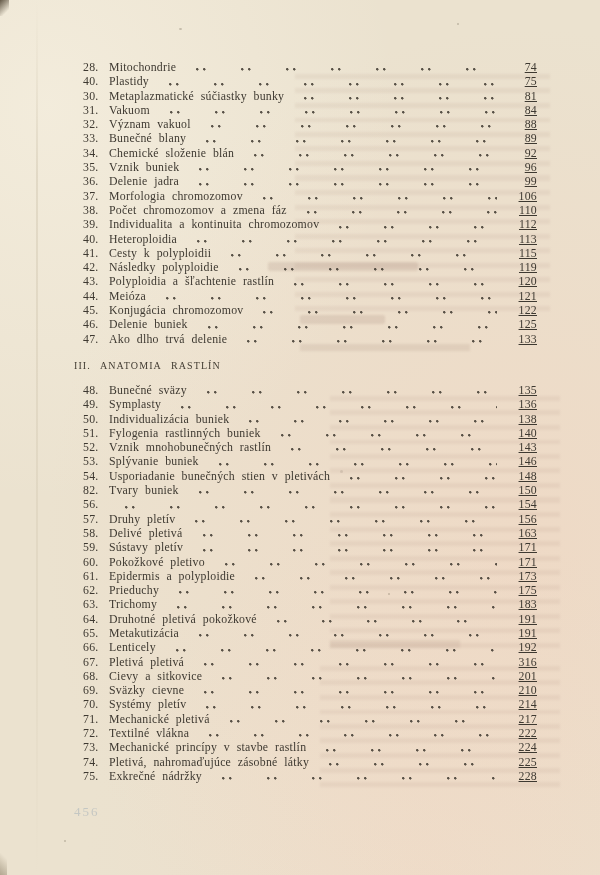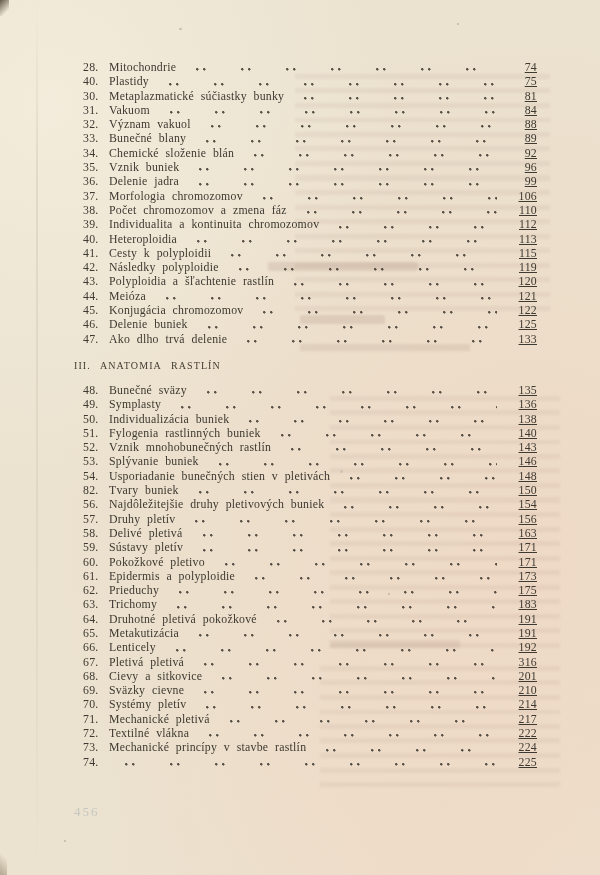--- a/index.html
+++ b/index.html
@@ -278,21 +278,20 @@
 
   <div class="row">
     <span class="num">82.</span>
     <span class="title">Tvary buniek</span>
     <span class="leader"></span>
     <span class="pg">150</span>
   </div>
 
   <div class="row">
     <span class="num">56.</span>
-    <span class="title">Najdôležitejšie druhy pletivových buniek</span>
     <span class="leader"></span>
     <span class="pg">154</span>
   </div>
 
   <div class="row">
     <span class="num">57.</span>
     <span class="title">Druhy pletív</span>
     <span class="leader"></span>
     <span class="pg">156</span>
   </div>
@@ -404,22 +403,29 @@
 
   <div class="row">
     <span class="num">73.</span>
     <span class="title">Mechanické princípy v stavbe rastlín</span>
     <span class="leader"></span>
     <span class="pg">224</span>
   </div>
 
   <div class="row">
     <span class="num">74.</span>
+    <span class="title">Pletivá, nahromaďujúce zásobné látky</span>
     <span class="leader"></span>
     <span class="pg">225</span>
   </div>
 
+  <div class="row">
+    <span class="num">75.</span>
+    <span class="title">Exkrečné nádržky</span>
+    <span class="leader"></span>
+    <span class="pg">228</span>
+  </div>
 </div>
   </div>
 </div>
 
   <div class="bleed-num">456</div>
 </div>
 
 </body></html>

